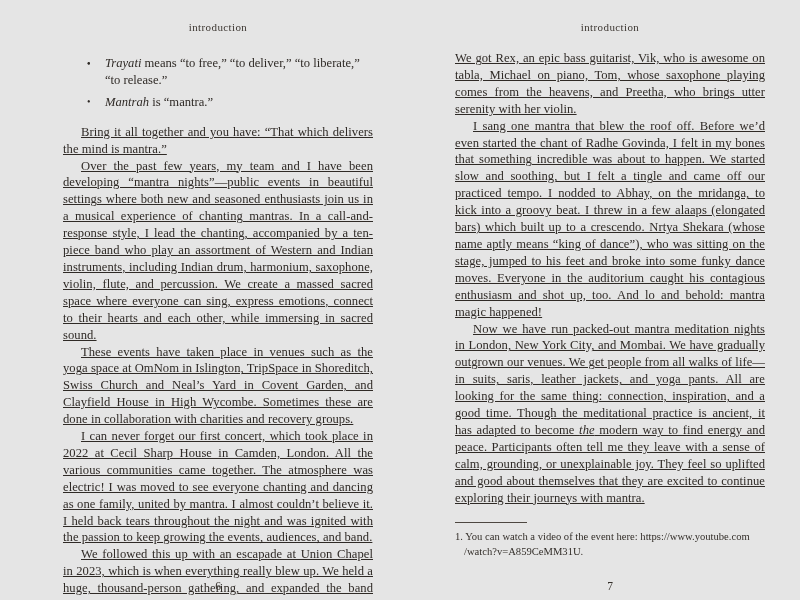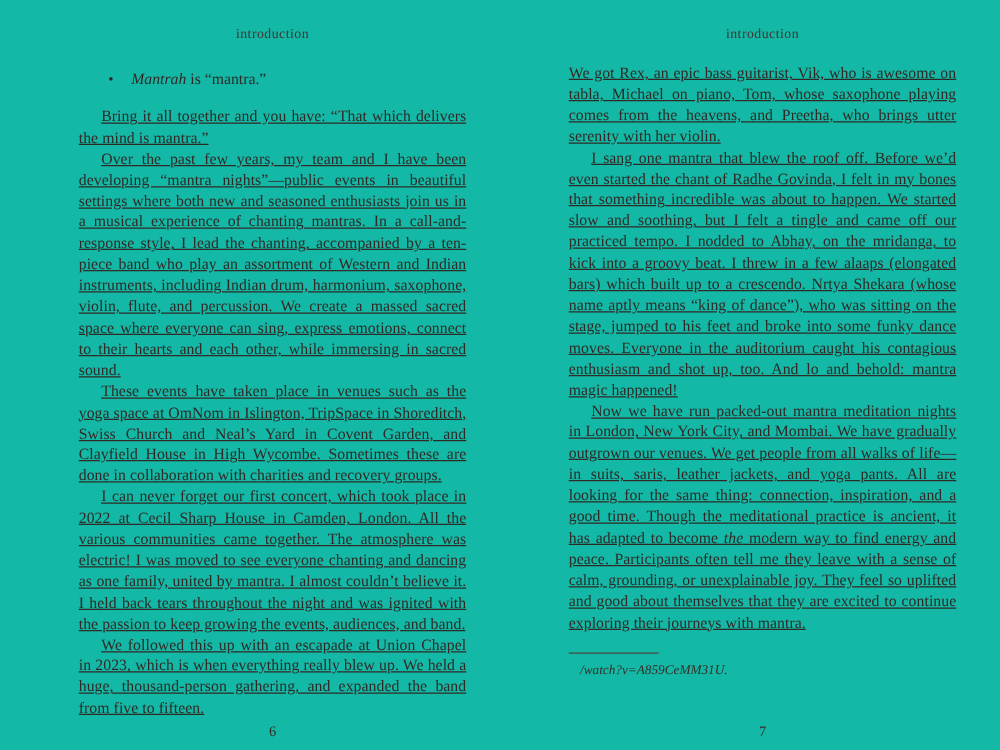--- a/index.html
+++ b/index.html
@@ -5,21 +5,21 @@
   html, body { margin: 0; padding: 0; }
   body {
     width: 800px; height: 600px;
     background: #ffffff;
     font-family: "Liberation Serif", serif;
     overflow: hidden;
   }
   .spread {
     position: relative;
     width: 800px; height: 600px;
-    background: #14b8a6;
+    background: #e5e5e5;
     color: #2f2a26;
   }
   .page {
     position: absolute;
     top: 0; height: 600px; width: 310px;
   }
   .page.left  { left: 63px; }
   .page.right { left: 455px; }
   .running-head {
     position: absolute; top: 21px; left: 0; right: 0;
@@ -68,21 +68,21 @@
     position: absolute; top: 522px; left: 0; right: 4px;
     font-size: 10.6px;
     line-height: 14.8px;
     color: #332e29;
   }
   .footnote-rule {
     width: 72px; height: 0;
     border-top: 1px solid #4d4741;
     margin-bottom: 7px;
   }
-  .footnote-line2 { padding-left: 9px; font-style: italic; }
+  .footnote-line2 { padding-left: 9px; }
   .folio {
     position: absolute; top: 580px; left: 0; right: 0;
     text-align: center;
     font-size: 11.5px;
     color: #332e29;
   }
 </style>
 </head>
 <body>
 
@@ -91,20 +91,21 @@
   <section class="page left">
     <div class="running-head">introduction</div>
 
     <div class="body-block">
       <ul class="bullets">
         <li class="bullet">
           <span class="marker">•</span>
         </li>
         <li class="bullet">
           <span class="marker">•</span>
+          <span><i>Trayati</i> means “to free,” “to deliver,” “to liberate,” “to release.”</span>
         </li>
         <li class="bullet">
           <span class="marker">•</span>
           <span><i>Mantrah</i> is “mantra.”</span>
         </li>
       </ul>
 
       <p class="para indent">Bring it all together and you have: “That which delivers the mind is mantra.”</p>
       <p class="para indent">Over the past few years, my team and I have been developing “mantra nights”—public events in beautiful settings where both new and seasoned enthusiasts join us in a musical experience of chanting mantras. In a call-and-response style, I lead the chanting, accompanied by a ten-piece band who play an assortment of Western and Indian instruments, including Indian drum, harmonium, saxophone, violin, flute, and percussion. We create a massed sacred space where everyone can sing, express emotions, connect to their hearts and each other, while immersing in sacred sound.</p>
       <p class="para indent">These events have taken place in venues such as the yoga space at OmNom in Islington, TripSpace in Shoreditch, Swiss Church and Neal’s Yard in Covent Garden, and Clayfield House in High Wycombe. Sometimes these are done in collaboration with charities and recovery groups.</p>
@@ -119,19 +120,20 @@
     <div class="running-head">introduction</div>
 
     <div class="body-block">
       <p class="para">We got Rex, an epic bass guitarist, Vik, who is awesome on tabla, Michael on piano, Tom, whose saxophone playing comes from the heavens, and Preetha, who brings utter serenity with her violin.</p>
       <p class="para indent">I sang one mantra that blew the roof off. Before we’d even started the chant of Radhe Govinda, I felt in my bones that something incredible was about to happen. We started slow and soothing, but I felt a tingle and came off our practiced tempo. I nodded to Abhay, on the mridanga, to kick into a groovy beat. I threw in a few alaaps (elongated bars) which built up to a crescendo. Nrtya Shekara (whose name aptly means “king of dance”), who was sitting on the stage, jumped to his feet and broke into some funky dance moves. Everyone in the auditorium caught his contagious enthusiasm and shot up, too. And lo and behold: mantra magic happened!</p>
       <p class="para indent">Now we have run packed-out mantra meditation nights in London, New York City, and Mombai. We have gradually outgrown our venues. We get people from all walks of life—in suits, saris, leather jackets, and yoga pants. All are looking for the same thing: connection, inspiration, and a good time. Though the meditational practice is ancient, it has adapted to become <i>the</i> modern way to find energy and peace. Participants often tell me they leave with a sense of calm, grounding, or unexplainable joy. They feel so uplifted and good about themselves that they are excited to continue exploring their journeys with mantra.</p>
     </div>
 
     <div class="footnote">
       <div class="footnote-rule"></div>
+      <div class="footnote-line1">1. You can watch a video of the event here: https://www.youtube.com</div>
       <div class="footnote-line2">/watch?v=A859CeMM31U.</div>
     </div>
 
     <div class="folio">7</div>
   </section>
 
 </div>
 
 </body></html>

